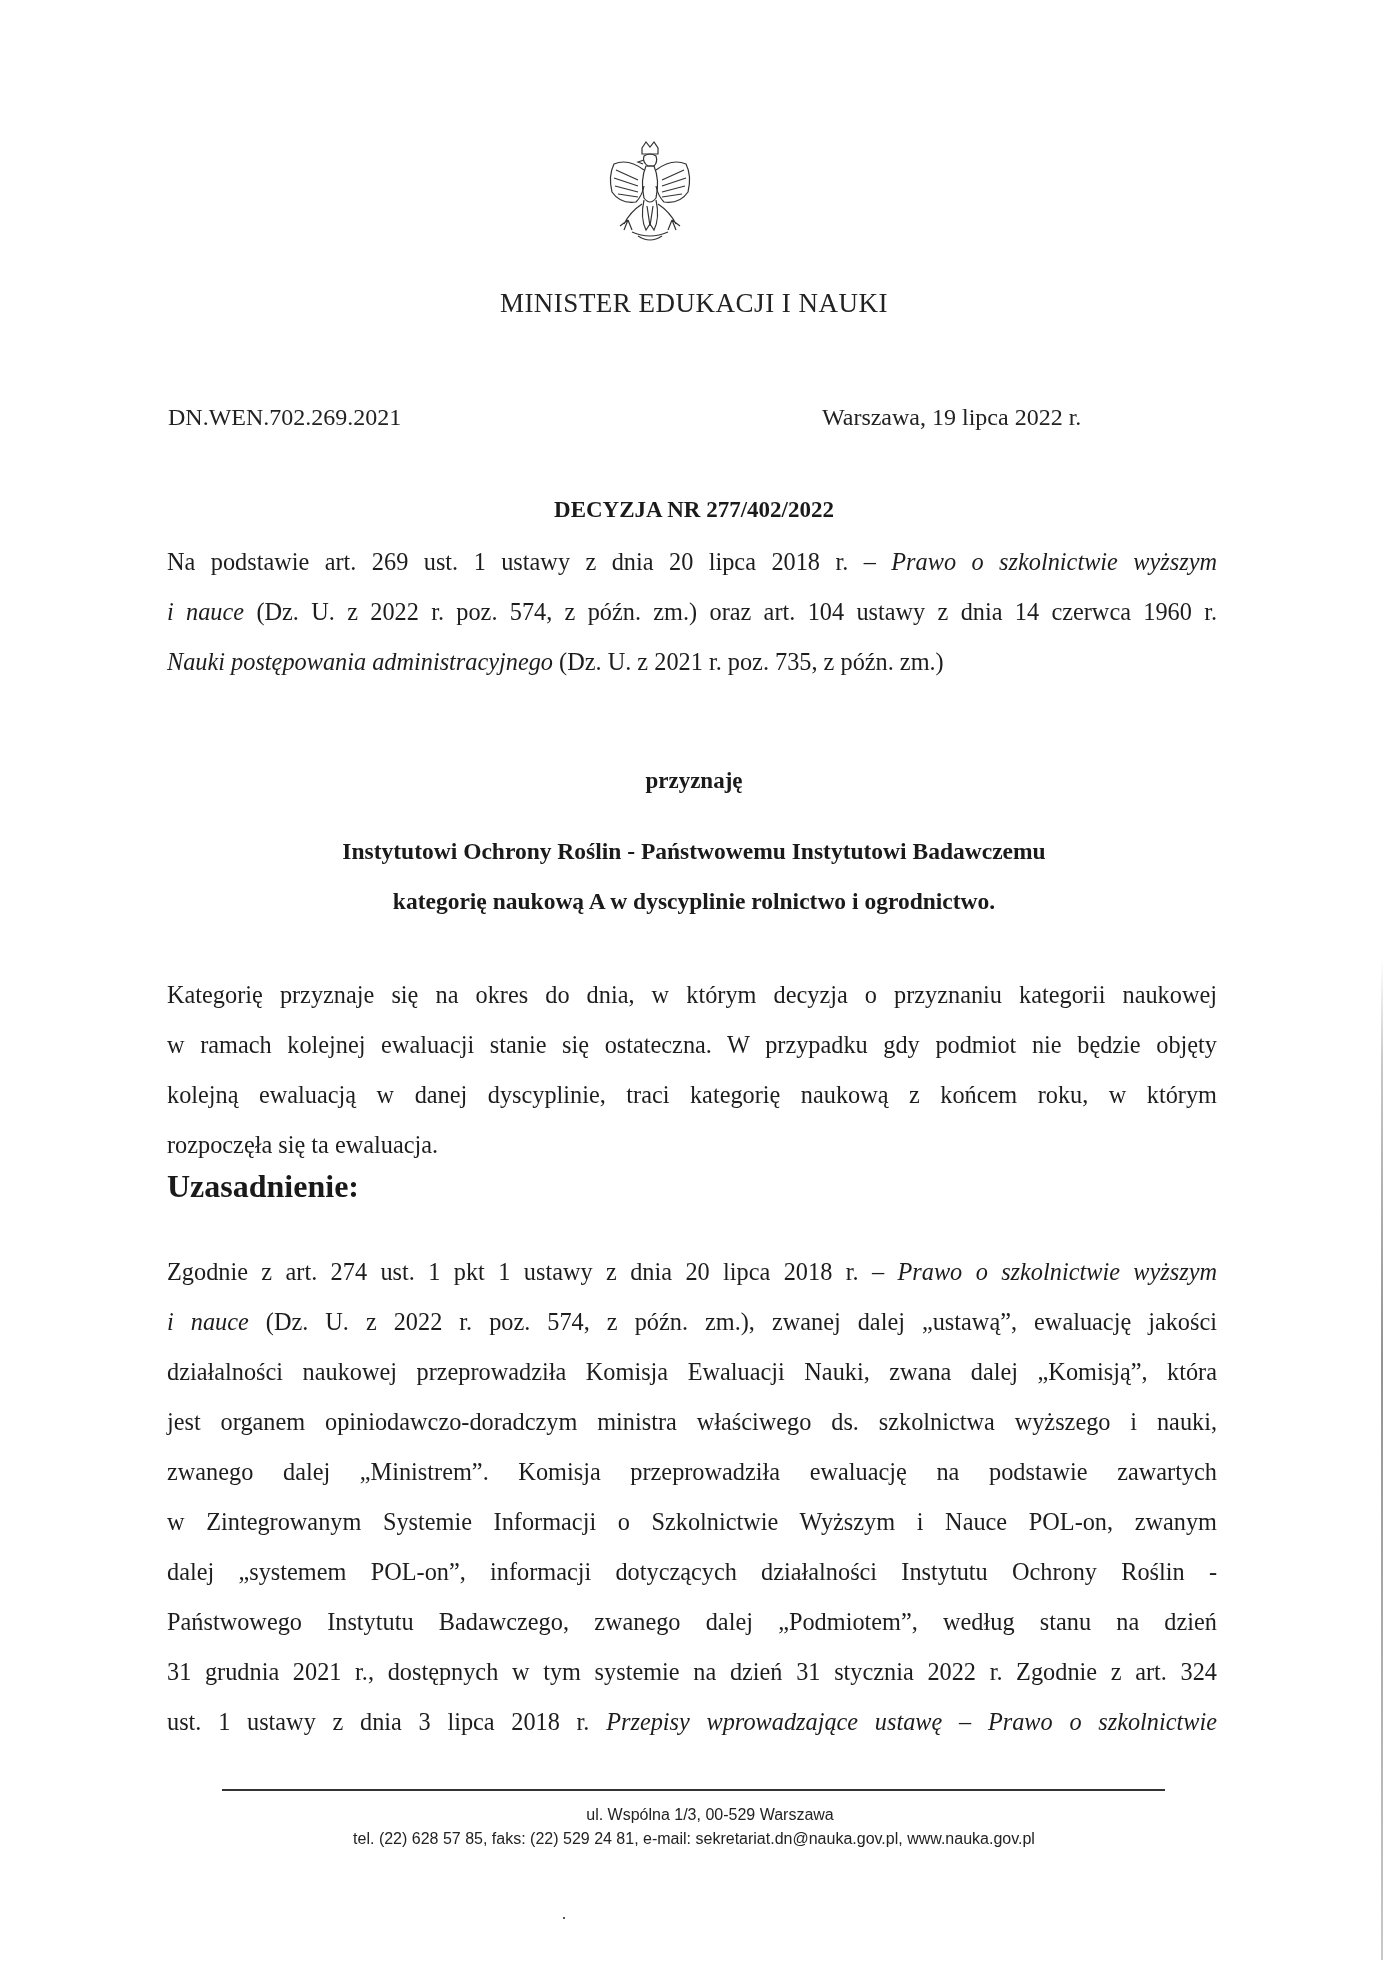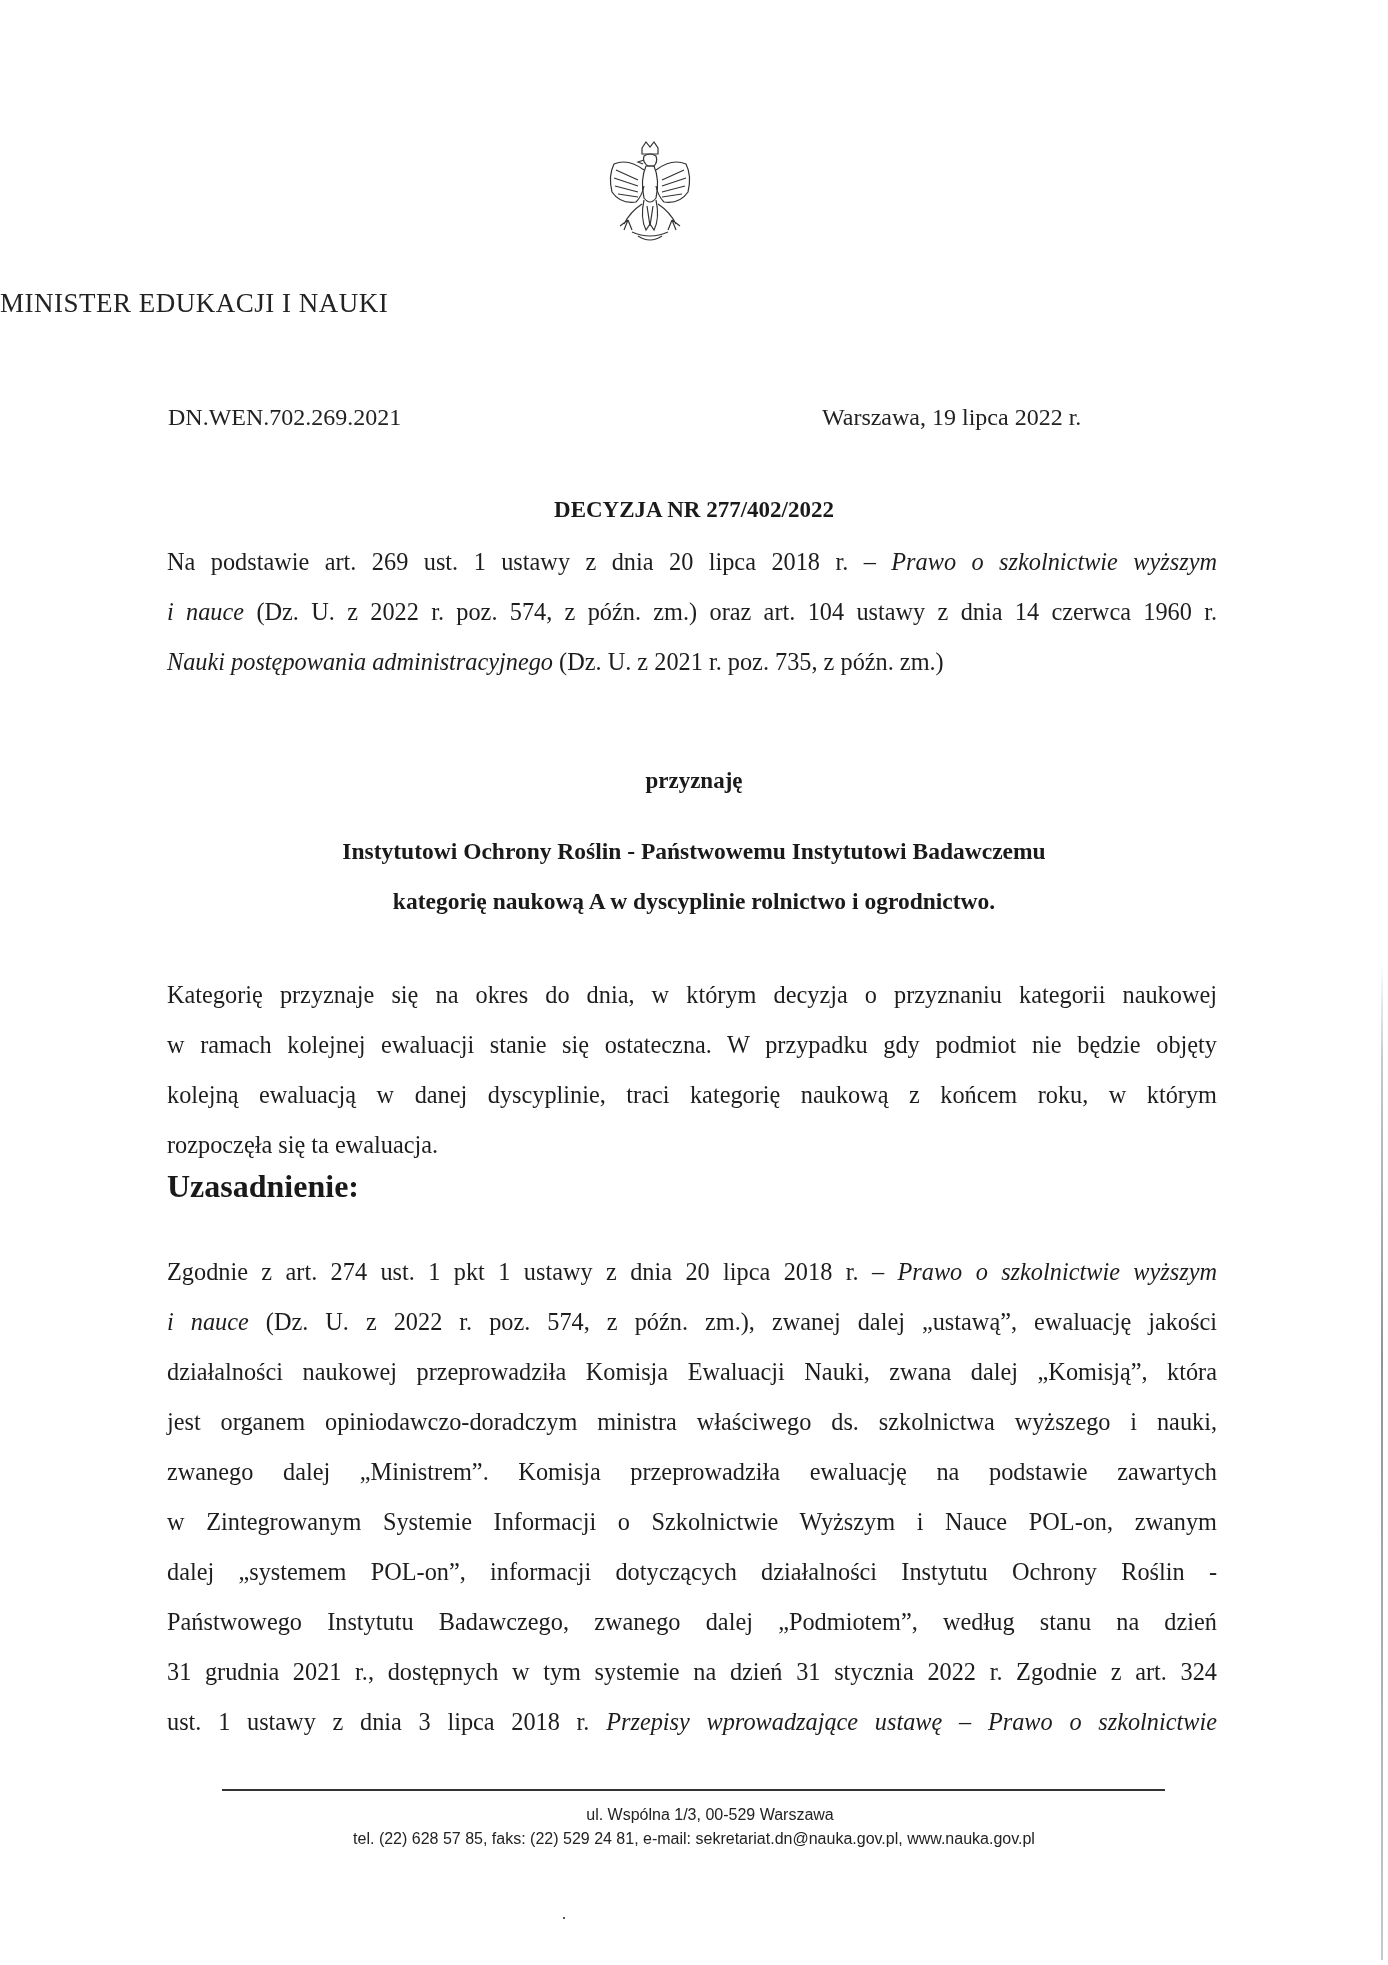--- a/index.html
+++ b/index.html
@@ -4,21 +4,21 @@
   <style>
     html, body { margin: 0; padding: 0; background: #ffffff; }
     body {
       width: 1388px; height: 1965px; position: relative; overflow: hidden;
       font-family: "Liberation Serif", "DejaVu Serif", serif;
       color: #1a1a1a;
     }
     .abs { position: absolute; }
     .emblem { left: 602px; top: 140px; width: 96px; height: 108px; }
     .ministry {
-      left: 0; width: 1388px; top: 288px; 
+      left: 0; width: 1388px; top: 288px; text-align: center;
       font-size: 27px; letter-spacing: 0.5px; color: #222;
     }
     .ref { left: 168px; top: 404px; font-size: 24px; color: #222; }
     .place-date { left: 822px; top: 404px; font-size: 24px; color: #222; }
     .decision-title {
       left: 0; width: 1388px; top: 497px; text-align: center;
       font-size: 23px; font-weight: bold; color: #1a1a1a;
     }
     .para {
       left: 167px; width: 1050px; font-size: 24.3px; line-height: 50px;

